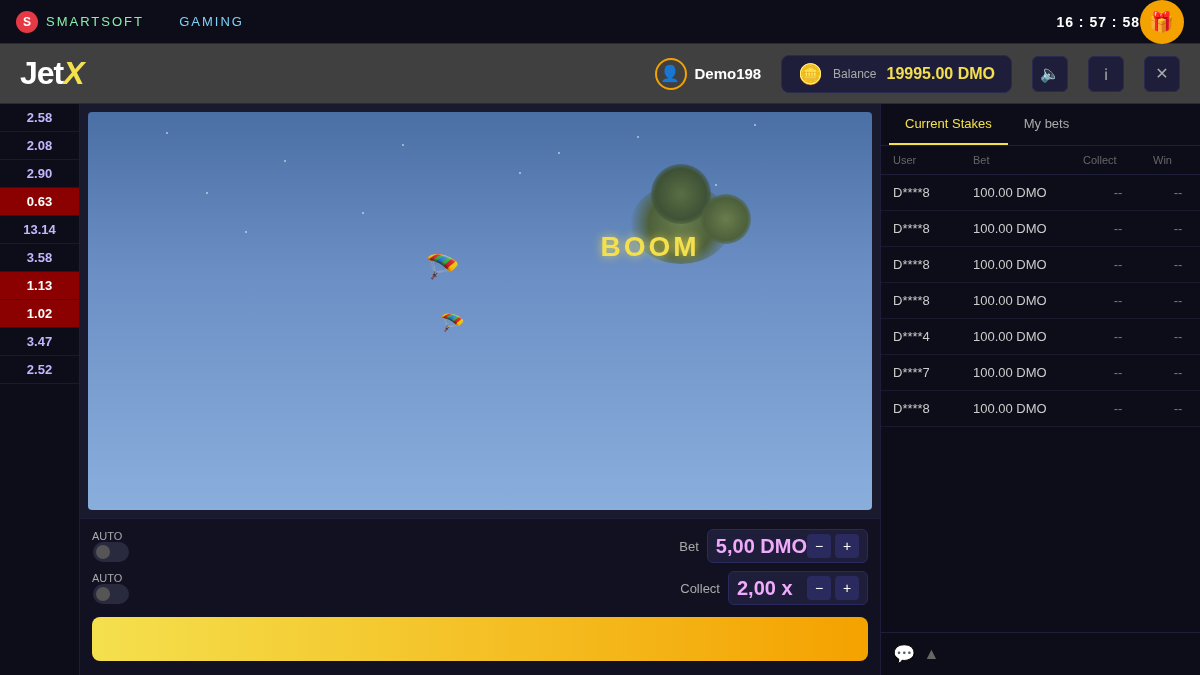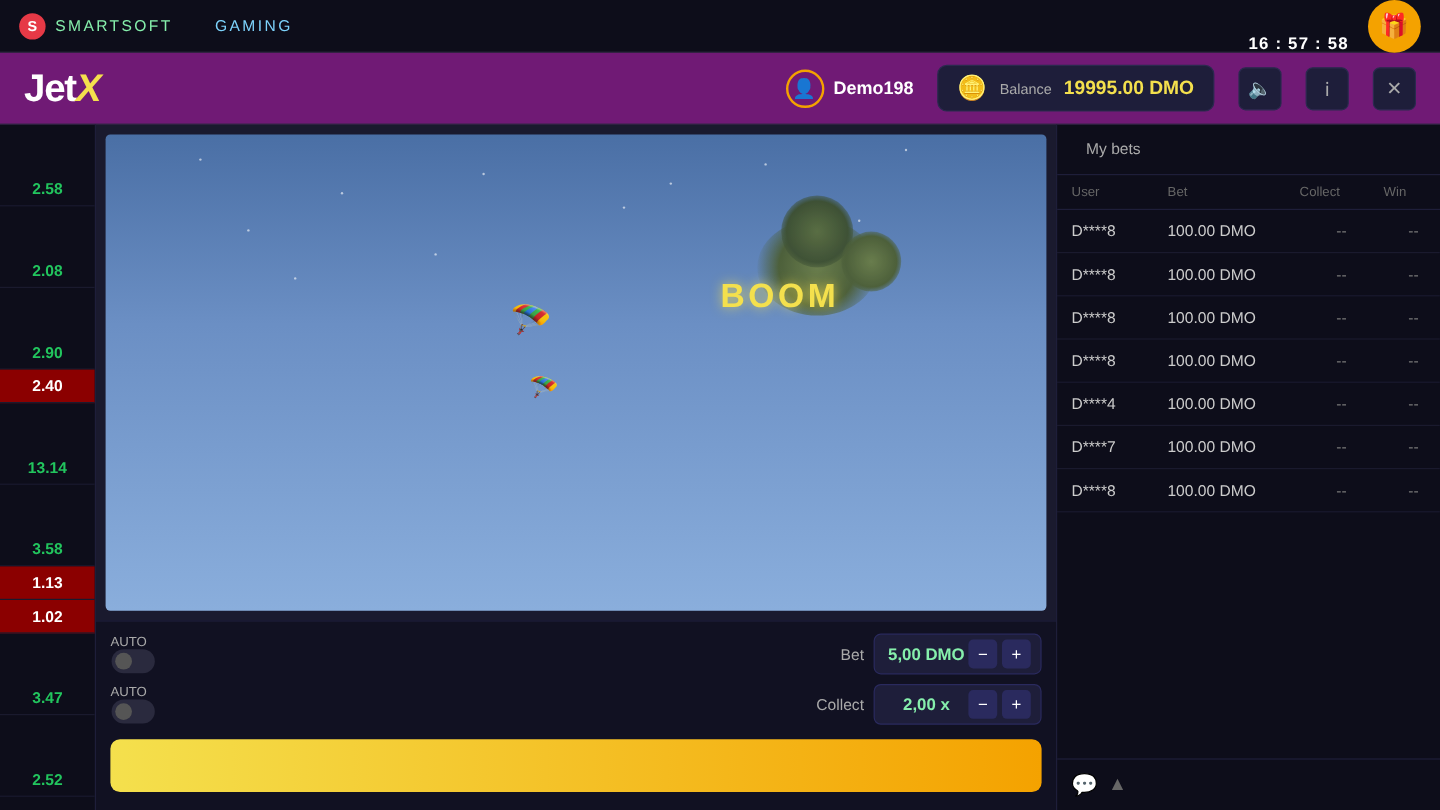--- a/index.html
+++ b/index.html
@@ -46,22 +46,22 @@
       color: #fff;
       letter-spacing: 2px;
       text-transform: uppercase;
     }
     .brand-text span {
       color: #86efac;
       font-weight: normal;
     }
     .top-right {
       display: flex;
-      align-items: flex-end;
-      gap: 16px;
+      align-items: center;
+      gap: 0;
     }
     .time-display {
       font-size: 14px;
       color: #fff;
       font-weight: bold;
       letter-spacing: 1px;
     }
     .gift-btn {
       width: 44px;
       height: 44px;
@@ -72,21 +72,21 @@
       justify-content: center;
       font-size: 20px;
       cursor: pointer;
       border: none;
     }
 
     
     .header {
       display: flex;
       align-items: center;
-      background: #701a75;
+      background: #404040;
       padding: 10px 20px;
       height: 60px;
       border-bottom: 1px solid #2a2a3e;
       gap: 20px;
     }
     .logo {
       font-size: 32px;
       font-weight: 900;
       letter-spacing: -1px;
       color: #fff;
@@ -168,21 +168,21 @@
       overflow: hidden;
       border-right: 1px solid #1e1e3a;
     }
     .mult-item {
       padding: 6px 8px;
       text-align: center;
       font-size: 13px;
       font-weight: bold;
       border-bottom: 1px solid #1a1a2e;
     }
-    .mult-item.green { color: #22c55e; margin-top: 40px; }
+    .mult-item.green { color: #c4b5fd; }
     .mult-item.red { 
       color: #fff;
       background: #8b0000;
     }
 
     
     .game-area {
       flex: 1;
       display: flex;
       flex-direction: column;
@@ -320,24 +320,23 @@
       display: flex;
       align-items: center;
       background: #1e1e3a;
       border-radius: 6px;
       padding: 4px 8px;
       min-width: 140px;
       border: 1px solid #2a2a5e;
     }
     .input-value {
       flex: 1;
-      font-size: 14px;
-      font-weight: bold;
-      color: #86efac;
-      text-align: center;
+      font-size: 20px;
+      font-weight: bold;
+      color: #f0abfc;
     }
     .input-btn {
       width: 24px;
       height: 24px;
       background: #2a2a5e;
       border-radius: 4px;
       display: flex;
       align-items: center;
       justify-content: center;
       cursor: pointer;
@@ -461,21 +460,21 @@
   <div class="header-icon-btn">ℹ</div>
   <div class="header-icon-btn">✕</div>
 </div>
 
 <div class="main-layout">
 
   <div class="left-sidebar">
     <div class="mult-item green">2.58</div>
     <div class="mult-item green">2.08</div>
     <div class="mult-item green">2.90</div>
-    <div class="mult-item red">2.40</div>
+    <div class="mult-item red">0.63</div>
     <div class="mult-item green">13.14</div>
     <div class="mult-item green">3.58</div>
     <div class="mult-item red">1.13</div>
     <div class="mult-item red">1.02</div>
     <div class="mult-item green">3.47</div>
     <div class="mult-item green">2.52</div>
   </div>
 
   <div class="game-area">
     <div class="game-canvas">
@@ -530,20 +529,21 @@
           <button class="input-btn" style="margin-left:4px;">+</button>
         </div>
       </div>
       <button class="bet-button"></button>
     </div>
   </div>
 
   <div class="right-panel">
 
     <div class="tabs">
+      <div class="tab active">Current Stakes</div>
       <div class="tab">My bets</div>
     </div>
 
     <div class="table-header">
       <span>User</span>
       <span>Bet</span>
       <span>Collect</span>
       <span>Win</span>
     </div>
 

